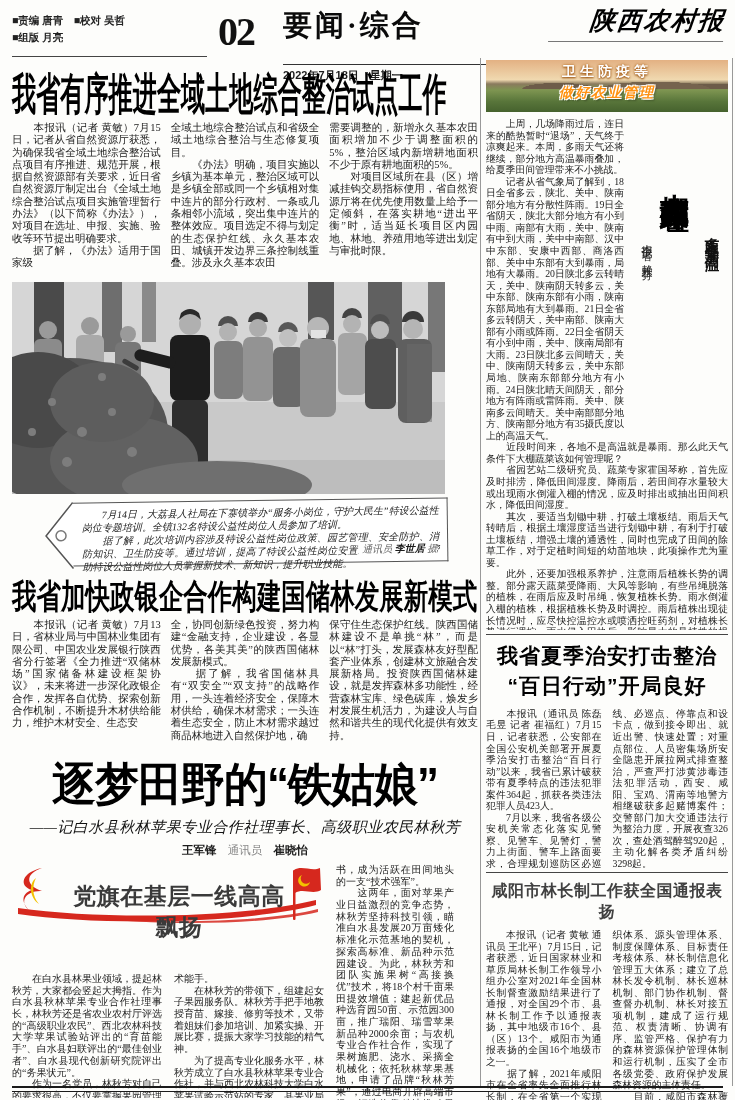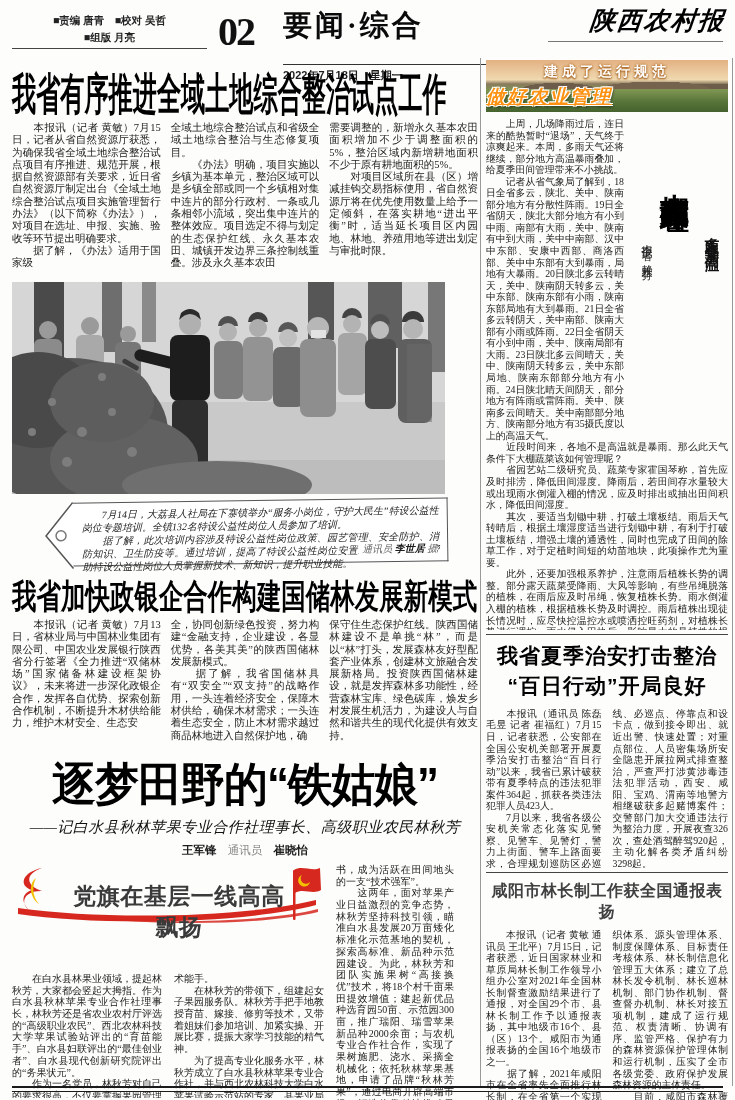--- a/index.html
+++ b/index.html
@@ -4,21 +4,21 @@
 <style>
   * { margin:0; padding:0; box-sizing:border-box; }
   html,body { background:#e8e8e4; }
   .page { position:relative; width:735px; height:1100px; margin:0 auto; background:#fdfdfb;
           color:#1c1c1c; font-family:"Liberation Serif", serif; overflow:hidden; }
 
   
   .hdr { position:absolute; top:0; left:0; width:735px; height:58px; }
   .credits { position:absolute; left:12px; top:12px; width:195px; font-family:"Liberation Sans",sans-serif;
              font-size:10.5px; font-weight:bold; color:#222; line-height:1.6;
-             border-bottom:1px solid #444; padding-bottom:2px;text-align:center; }
+             border-bottom:1px solid #444; padding-bottom:10px; }
   .pagenum { position:absolute; left:218px; top:8px; font-family:"Liberation Serif",serif;
              font-size:40px; font-weight:900; letter-spacing:-2px; color:#111; }
   .secblock { position:absolute; left:283px; top:6px; width:330px; }
   .sectitle { font-size:29px; font-weight:900; letter-spacing:3px; color:#0a0a0a;
               border-bottom:1.5px solid #333; padding-bottom:18px; }
   .secdate  { font-family:"Liberation Sans",sans-serif; font-size:11px; font-weight:bold; margin-top:3px; }
   .masthead { position:absolute; right:10px; top:4px; width:175px; text-align:right;
               font-size:25px; font-weight:900; font-style:italic; letter-spacing:2px;
               transform:skewX(-6deg); color:#000; border-bottom:1.5px solid #777; padding-bottom:4px; }
 
@@ -68,24 +68,24 @@
           border-left:1px solid #999; border-right:1px solid #999; padding:2px 4px 0 5px; }
   .wbanner { position:relative; width:242px; height:52px; overflow:hidden;
              background:linear-gradient(180deg,#e3b183 0%,#f0d9b0 38%,#8a7a5e 46%,#7e9551 58%,#58753a 80%,#46622e 100%); }
   .wmountain { position:absolute; left:0; top:17px; width:242px; height:12px;
                background:radial-gradient(60px 10px at 30% 100%, #6d5c49 60%, transparent 61%),
                           radial-gradient(90px 12px at 70% 100%, #75634e 60%, transparent 61%),
                           radial-gradient(70px 9px at 95% 100%, #6d5c49 60%, transparent 61%); }
   .wline1 { position:absolute; top:3px; left:0; width:100%; text-align:center; font-weight:900;
             font-family:"Liberation Sans",sans-serif; font-size:14px; color:#fff; letter-spacing:4px;
             text-shadow:0 0 3px #b05e10, 0 1px 2px #8a4a0c; }
-  .wline2 { position:absolute; top:24px; left:0; width:100%; text-align:left; font-weight:900;
-            font-style:italic; font-family:"Liberation Sans",sans-serif; font-size:19px; color:#ff9212;
+  .wline2 { position:absolute; top:24px; left:0; width:100%; text-align:center; font-weight:900;
+            font-style:italic; font-family:"Liberation Sans",sans-serif; font-size:14px; color:#ff9212;
             letter-spacing:2px;
-            text-shadow:-1px -1px 0 #fff,1px -1px 0 #fff,-1px 1px 0 #fff,1px 1px 0 #fff,2px 2px 2px rgba(0,0,0,.35);text-decoration:underline; }
+            text-shadow:-1px -1px 0 #fff,1px -1px 0 #fff,-1px 1px 0 #fff,1px 1px 0 #fff,2px 2px 2px rgba(0,0,0,.35); }
   .wart { margin-top:6px; height:512px; overflow:hidden; }
   .rbody { font-size:9.8px; line-height:1.18; text-align:justify; white-space:pre-line; color:#1b1b1b; }
   .vhead { float:right; width:104px; height:316px; padding:12px 0 0 14px; display:flex; }
   .vcol { writing-mode:vertical-rl; text-orientation:upright; }
   .vbyline { font-size:11px; margin-top:105px; width:16px; color:#222; letter-spacing:2px; }
   .vmain { font-family:"Liberation Sans",sans-serif; font-weight:900; font-size:29px; width:36px;
            margin:40px 6px 0 5px; color:#000; letter-spacing:2px; }
   .vkick { font-weight:900; font-size:14.5px; width:20px; margin-top:95px; color:#111; letter-spacing:4px; }
   .rsep { border-top:1px solid #444; margin:4px 0 6px 0; }
   .rhead { text-align:center; font-family:"Liberation Sans",sans-serif; font-weight:900;
@@ -262,21 +262,21 @@
       <div class="body a3c3" style="font-size:10px;">书，成为活跃在田间地头的一支“技术强军”。
 　　这两年，面对苹果产业日益激烈的竞争态势，林秋芳坚持科技引领，瞄准白水县发展20万亩矮化标准化示范基地的契机，探索高标准、新品种示范园建设。为此，林秋芳和团队实施果树“高接换优”技术，将18个村千亩果田提效增值；建起新优品种选育园50亩、示范园300亩，推广瑞阳、瑞雪苹果新品种2000余亩；与农机专业合作社合作，实现了果树施肥、浇水、采摘全机械化；依托秋林苹果基地，申请了品牌“秋林芳果”，通过电商开辟高端市场，打造依靠科技推动果业高质量发展的样板。
 　　这就是林秋芳，一个逐梦田野的新型职业农民。在进一步做大做强白水苹果产业的新征程中，她奋斗着、收获着。</div>
     </div>
   </div>
 
   <div class="rail">
 
     <div class="wbanner">
       <div class="wmountain"></div>
-      <div class="wline1">建成了运行规范</div>
+      <div class="wline1">卫生防疫等</div>
       <div class="wline2">做好农业管理</div>
     </div>
 
     <div class="wart">
       <div class="vhead">
         <div class="vcol vbyline">本报记者　赖雅芬</div>
         <div class="vcol vmain">大棚蔬菜咋管理</div>
         <div class="vcol vkick">多雨叠加高温</div>
       </div>
       <div class="rbody">　　上周，几场降雨过后，连日来的酷热暂时“退场”，天气终于凉爽起来。本周，多雨天气还将继续，部分地方高温暴雨叠加，给夏季田间管理带来不小挑战。

